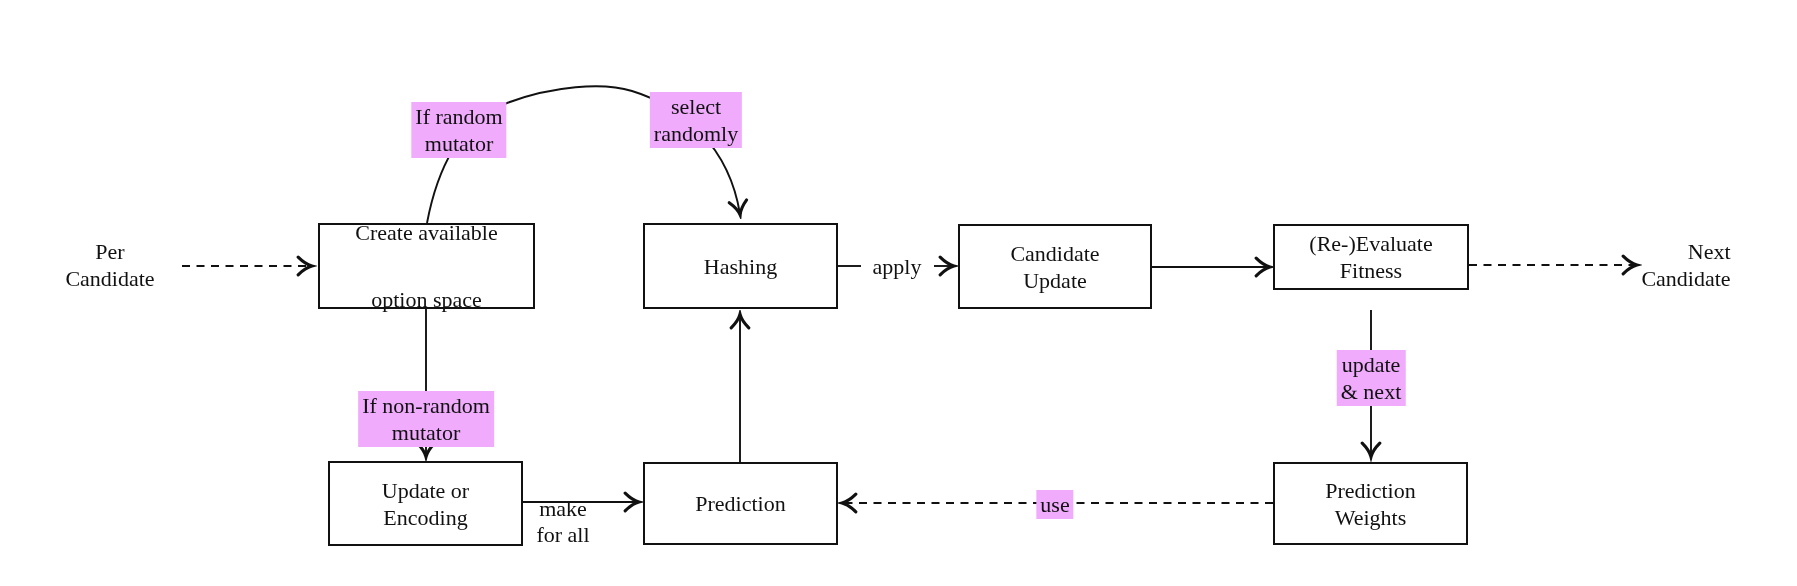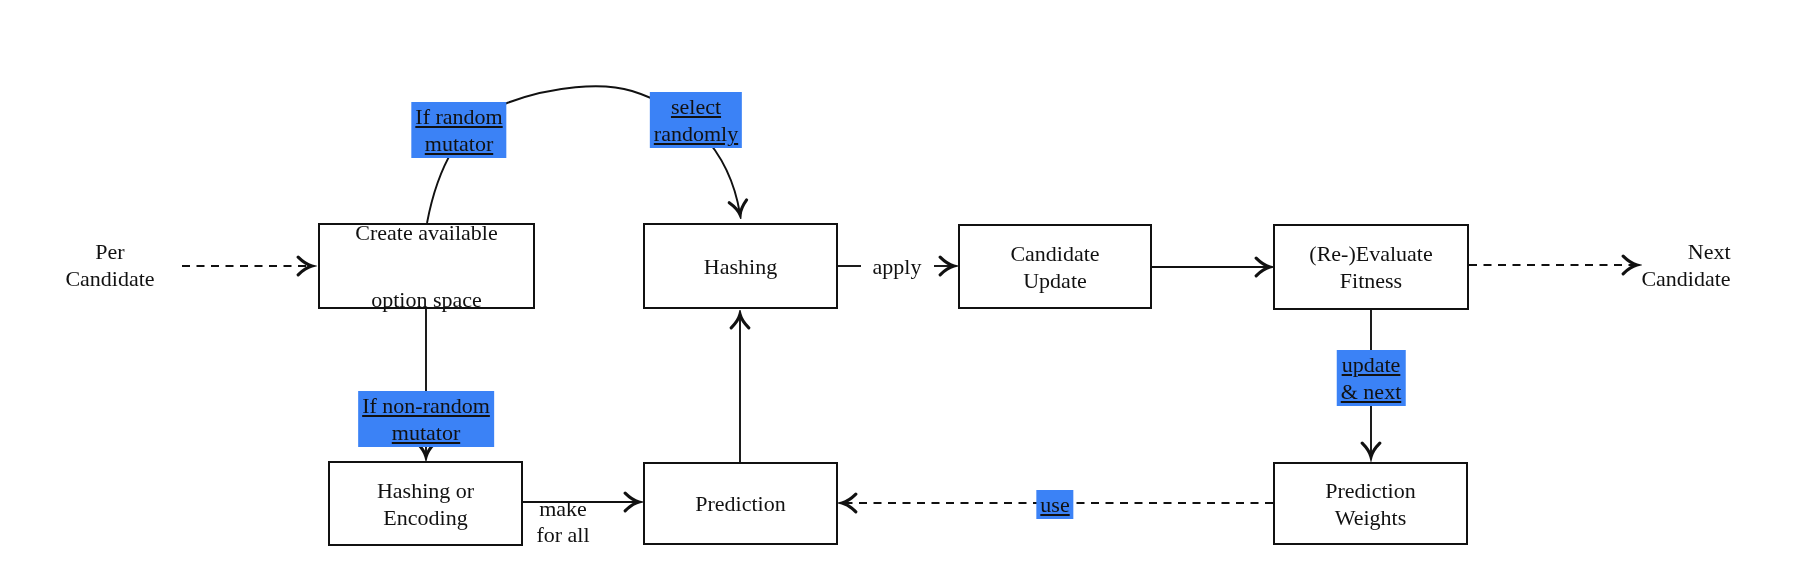--- a/index.html
+++ b/index.html
@@ -19,28 +19,28 @@
     font-size:22px;line-height:27px;text-align:center;
     box-sizing:border-box;
   }
   .node span{display:block;}
   .lbl{
     position:absolute;z-index:3;
     transform:translateX(-50%);
     font-size:22px;line-height:27px;text-align:center;white-space:nowrap;
   }
   .lbl span{display:block;}
-  .lbl.bg{background:#3b82f6;padding:1px 4px;text-decoration:underline;}
+  .lbl.bg{background:#f0abfc;padding:1px 4px;}
   .lbl.tight{line-height:26px;margin-top:20px;}
 
   
   #n-create    {left:318px;  top:223px; width:217px; height:86px;gap:40px;}
   #n-mutation  {left:643px;  top:223px; width:195px; height:86px;}
   #n-update    {left:958px;  top:224px; width:194px; height:85px;}
-  #n-fitness   {left:1273px; top:224px; width:196px; height:86px;}
+  #n-fitness   {left:1273px; top:224px; width:196px; height:66px;}
   #n-hashing   {left:328px;  top:461px; width:195px; height:85px;}
   #n-predict   {left:643px;  top:462px; width:195px; height:83px;}
   #n-weights   {left:1273px; top:462px; width:195px; height:83px;}
 
   
   #l-per       {left:110px;  top:238px;}
   #l-next      {left:1686px; top:238px;text-align:right;}
   #l-ifrandom  {left:459px;  top:102px;}
   #l-selrand   {left:696px;  top:92px;}
   #l-ifnonrand {left:426px;  top:350px;margin-top:41px;}
@@ -97,21 +97,21 @@
     <span>Candidate</span>
     <span>Update</span>
   </div>
 
   <div class="node" id="n-fitness">
     <span>(Re-)Evaluate</span>
     <span>Fitness</span>
   </div>
 
   <div class="node" id="n-hashing">
-    <span>Hashing or</span>
+    <span>Update or</span>
     <span>Encoding</span>
   </div>
 
   <div class="node" id="n-predict">
     <span>Prediction</span>
   </div>
 
   <div class="node" id="n-weights">
     <span>Prediction</span>
     <span>Weights</span>

